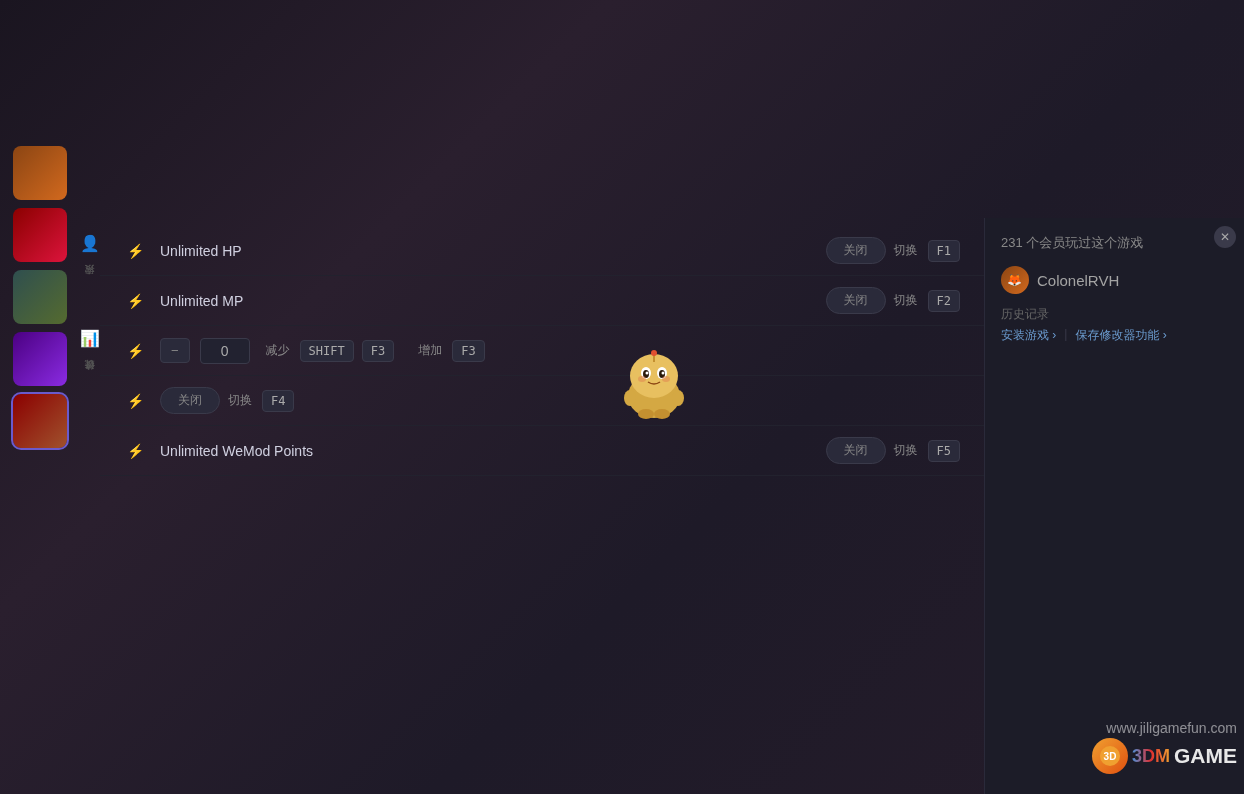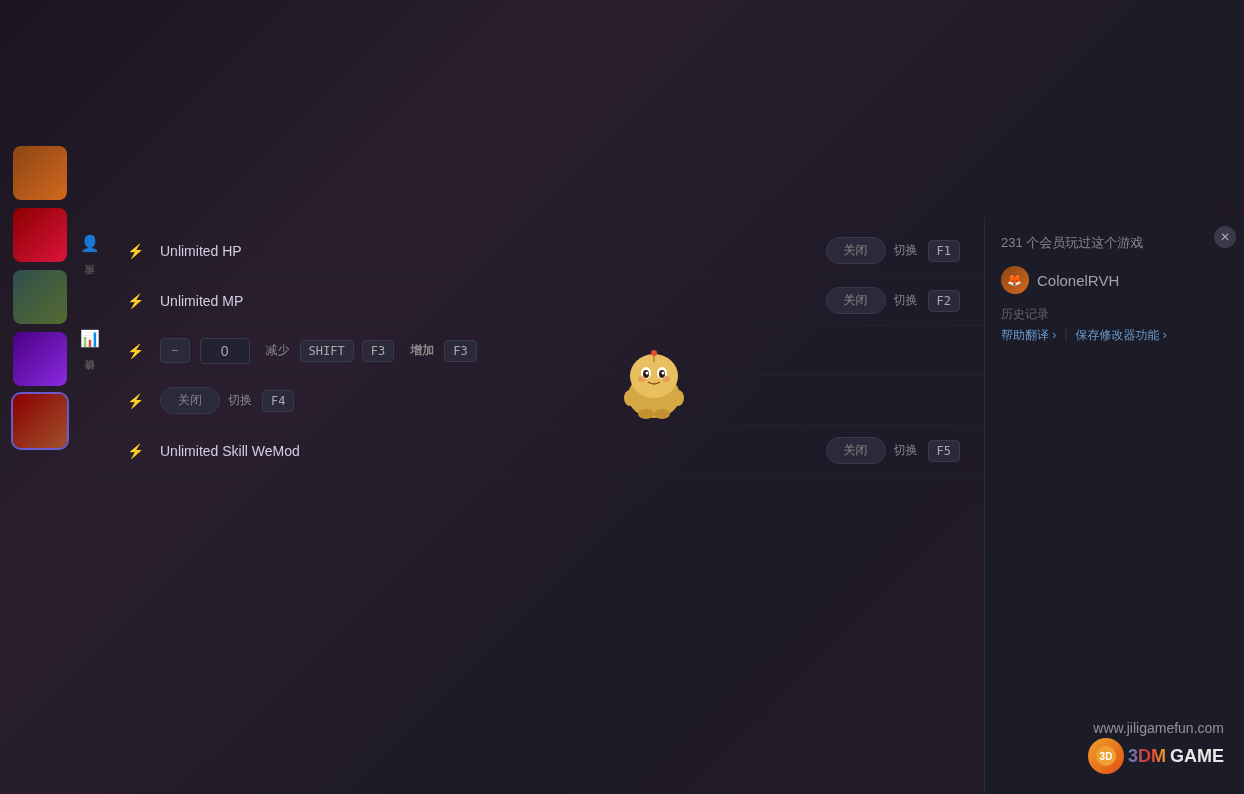--- a/index.html
+++ b/index.html
@@ -592,21 +592,21 @@
       transform: rotate(180deg);
       font-size: 10px;
       color: #555;
       cursor: pointer;
     }
 
     
     .watermark {
       position: absolute;
       bottom: 20px;
-      right: 20px;
+      right: 7px;
       text-align: right;
       pointer-events: none;
     }
 
     .watermark-url {
       font-size: 14px;
       color: rgba(255,255,255,0.5);
       font-weight: 300;
     }
 
@@ -631,21 +631,21 @@
     .logo-text-3d {
       font-size: 18px;
       font-weight: 900;
       background: linear-gradient(90deg, #4a90d9, #e03030, #f0a030);
       -webkit-background-clip: text;
       -webkit-text-fill-color: transparent;
       background-clip: text;
     }
 
     .logo-game {
-      font-size: 18px;
+      font-size: 21px;
       font-weight: 900;
       color: #e8e8e8;
     }
 
     
     .mascot-svg {
       width: 80px;
       height: 80px;
     }
 
@@ -795,21 +795,21 @@
           <div class="mod-row" style="position:relative;">
             <div class="mod-icon-col">
               <span class="bolt-icon">⚡</span>
             </div>
             <div class="mod-controls">
               <button class="dec-btn" style="background:#2a2a3a; color:#888; margin-right:2px;">−</button>
               <div class="crystal-num-display">0</div>
               <span class="hotkey-label" style="margin-left:8px;">减少</span>
               <span class="hotkey-badge">SHIFT</span>
               <span class="hotkey-badge">F3</span>
-              <span class="hotkey-label" style="margin-left:8px;font-weight:bold;">增加</span>
+              <span class="hotkey-label" style="margin-left:16px;">增加</span>
               <span class="hotkey-badge">F3</span>
             </div>
 
             <div class="mascot-area">
               <svg class="mascot-svg" viewBox="0 0 80 80" xmlns="http://www.w3.org/2000/svg">
 
                 <ellipse cx="40" cy="50" rx="26" ry="22" fill="#d4a843"></ellipse>
 
                 <ellipse cx="40" cy="30" rx="24" ry="22" fill="#e8c060"></ellipse>
 
@@ -847,41 +847,41 @@
               <span class="hotkey-label">切换</span>
               <span class="hotkey-badge">F4</span>
             </div>
           </div>
 
           <div class="mod-row">
             <div class="mod-icon-col">
               <span class="bolt-icon">⚡</span>
             </div>
             <div class="mod-name">
-              <span>Unlimited Skill WeMod</span>
+              <span>Unlimited WeMod Points</span>
             </div>
             <div class="mod-controls">
               <button class="toggle-btn">关闭</button>
               <span class="hotkey-label">切换</span>
               <span class="hotkey-badge">F5</span>
             </div>
           </div>
 
         </div>
 
         <div class="info-panel">
           <button class="info-panel-close">✕</button>
           <div class="info-stat">231 个会员玩过这个游戏</div>
           <div class="info-author-row">
             <div class="author-avatar">🦊</div>
             <span class="author-name">ColonelRVH</span>
           </div>
           <div class="update-info">历史记录</div>
           <div class="info-links">
-            <a class="info-link">帮助翻译 ›</a>
+            <a class="info-link">安装游戏 ›</a>
             <span class="info-link-sep">|</span>
             <a class="info-link">保存修改器功能 ›</a>
           </div>
         </div>
 
       </div>
     </div>
   </div>
 
   <div class="watermark">

